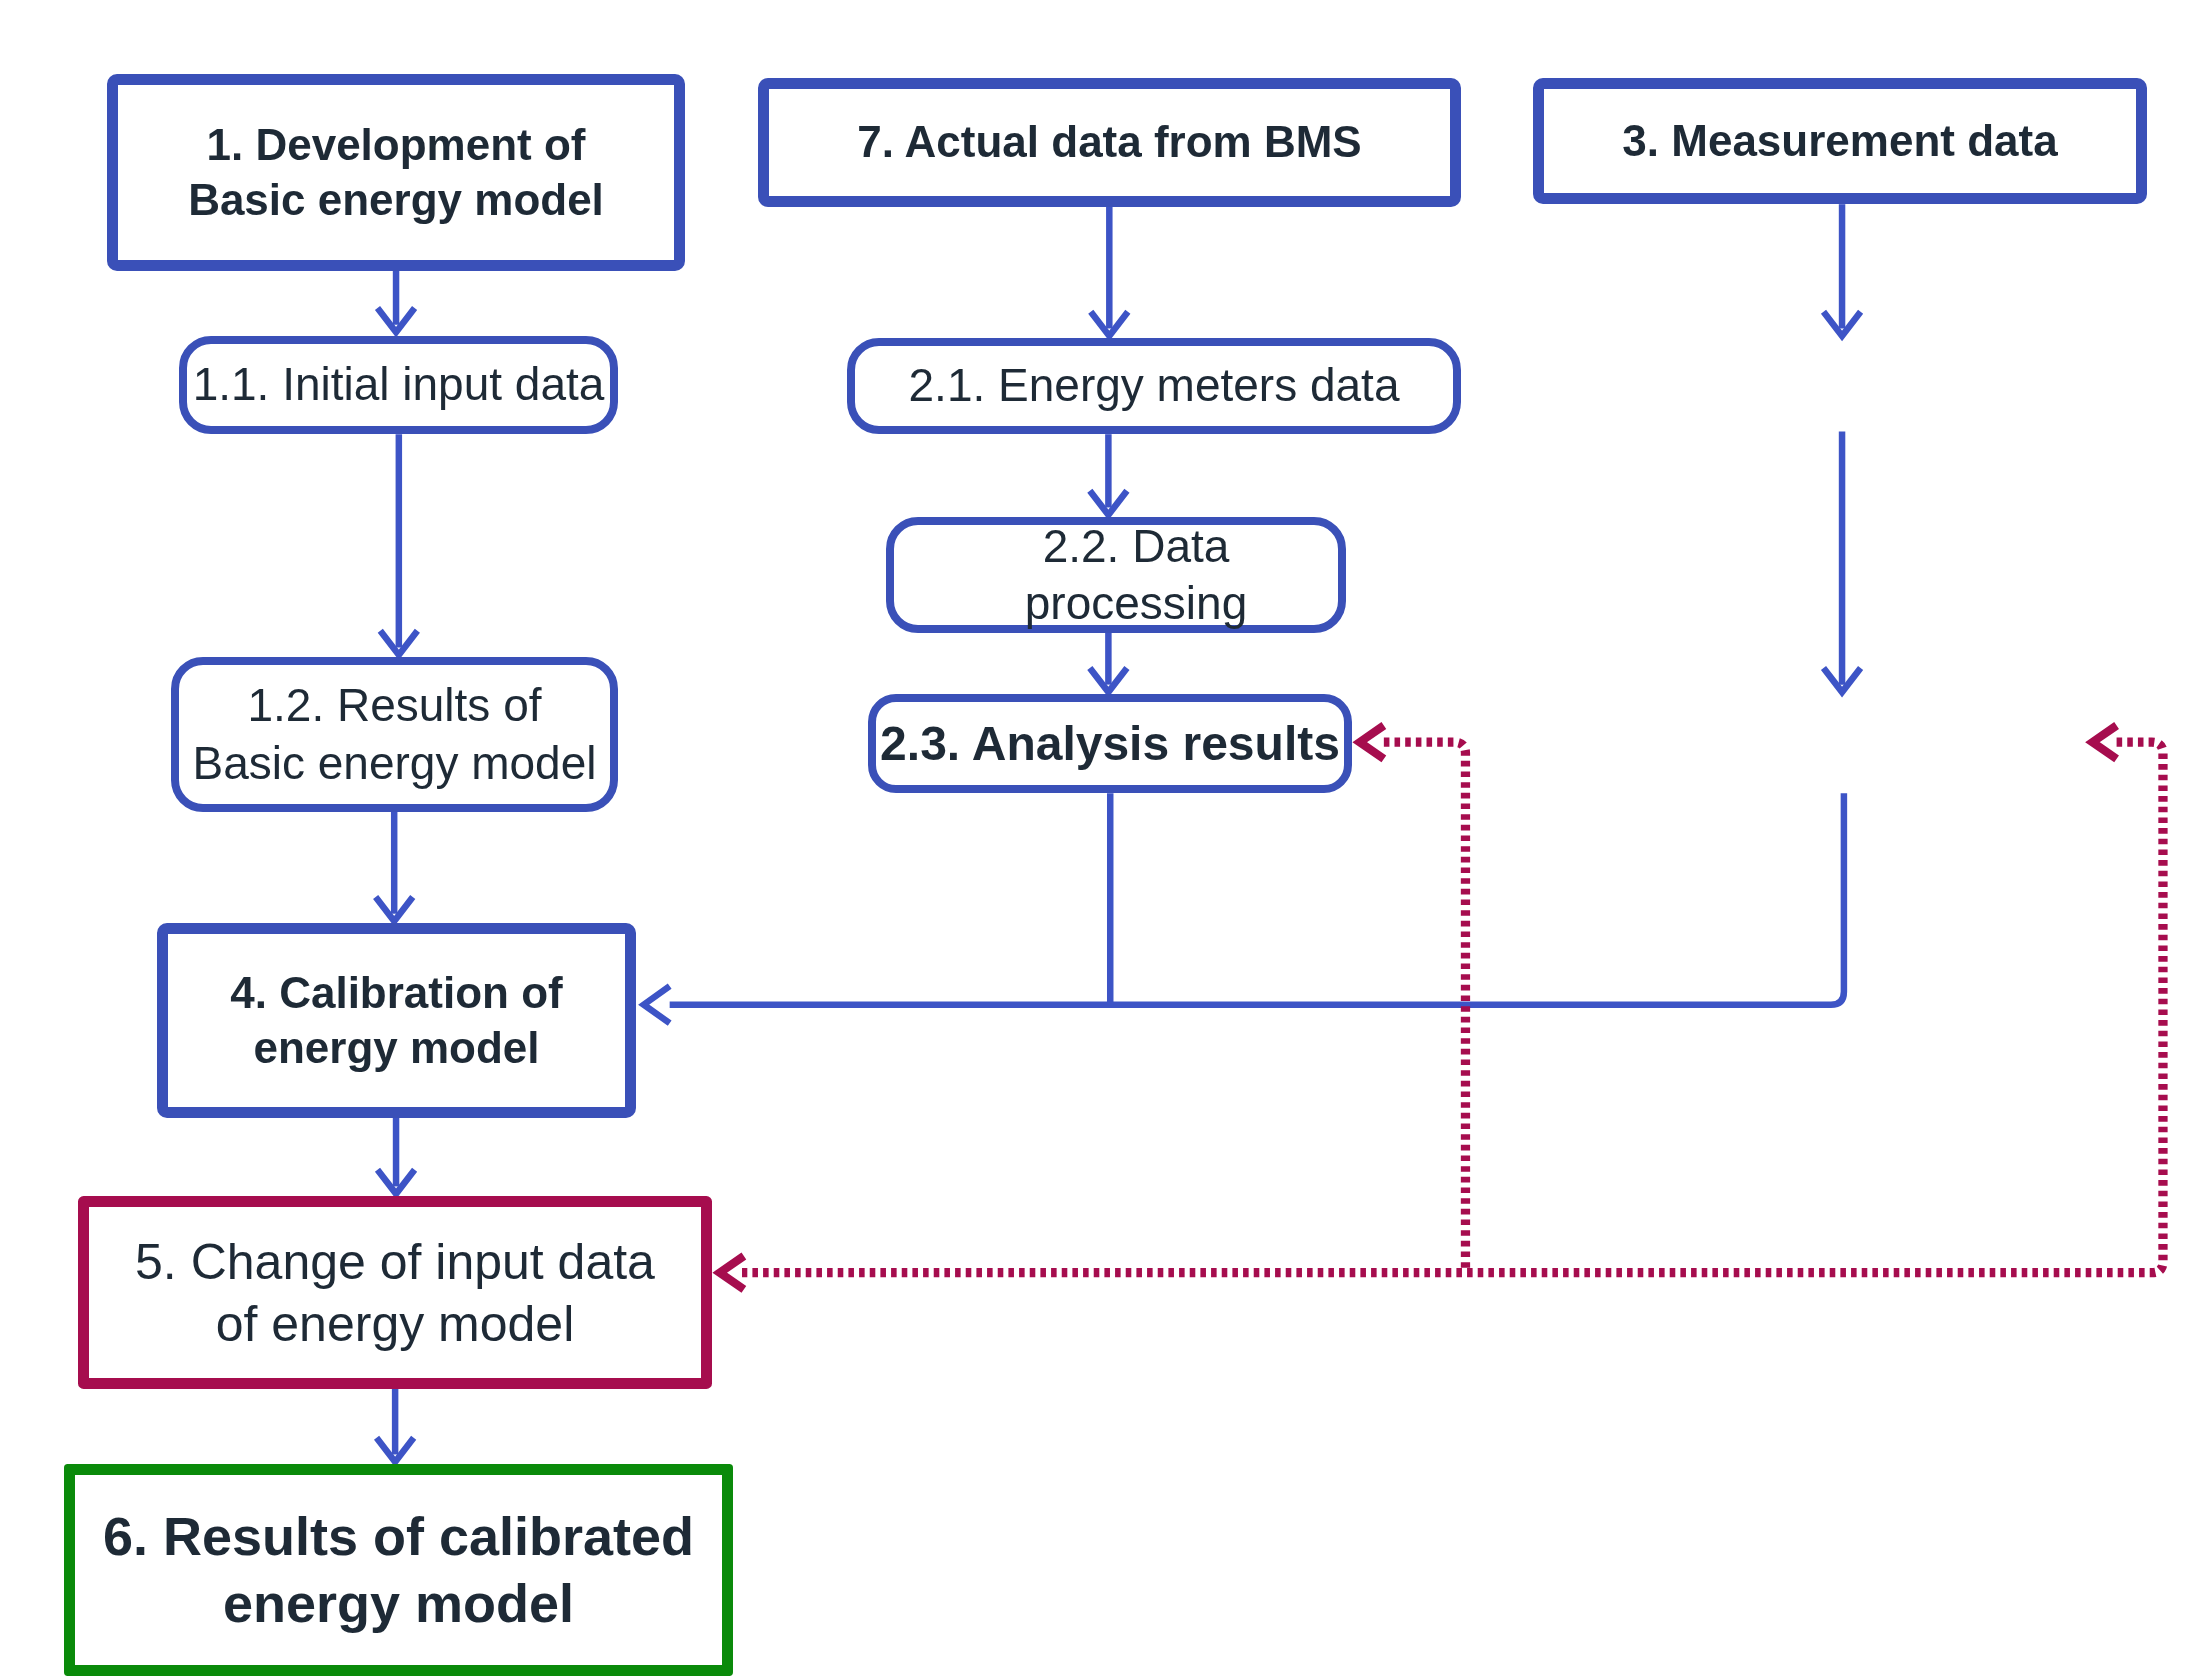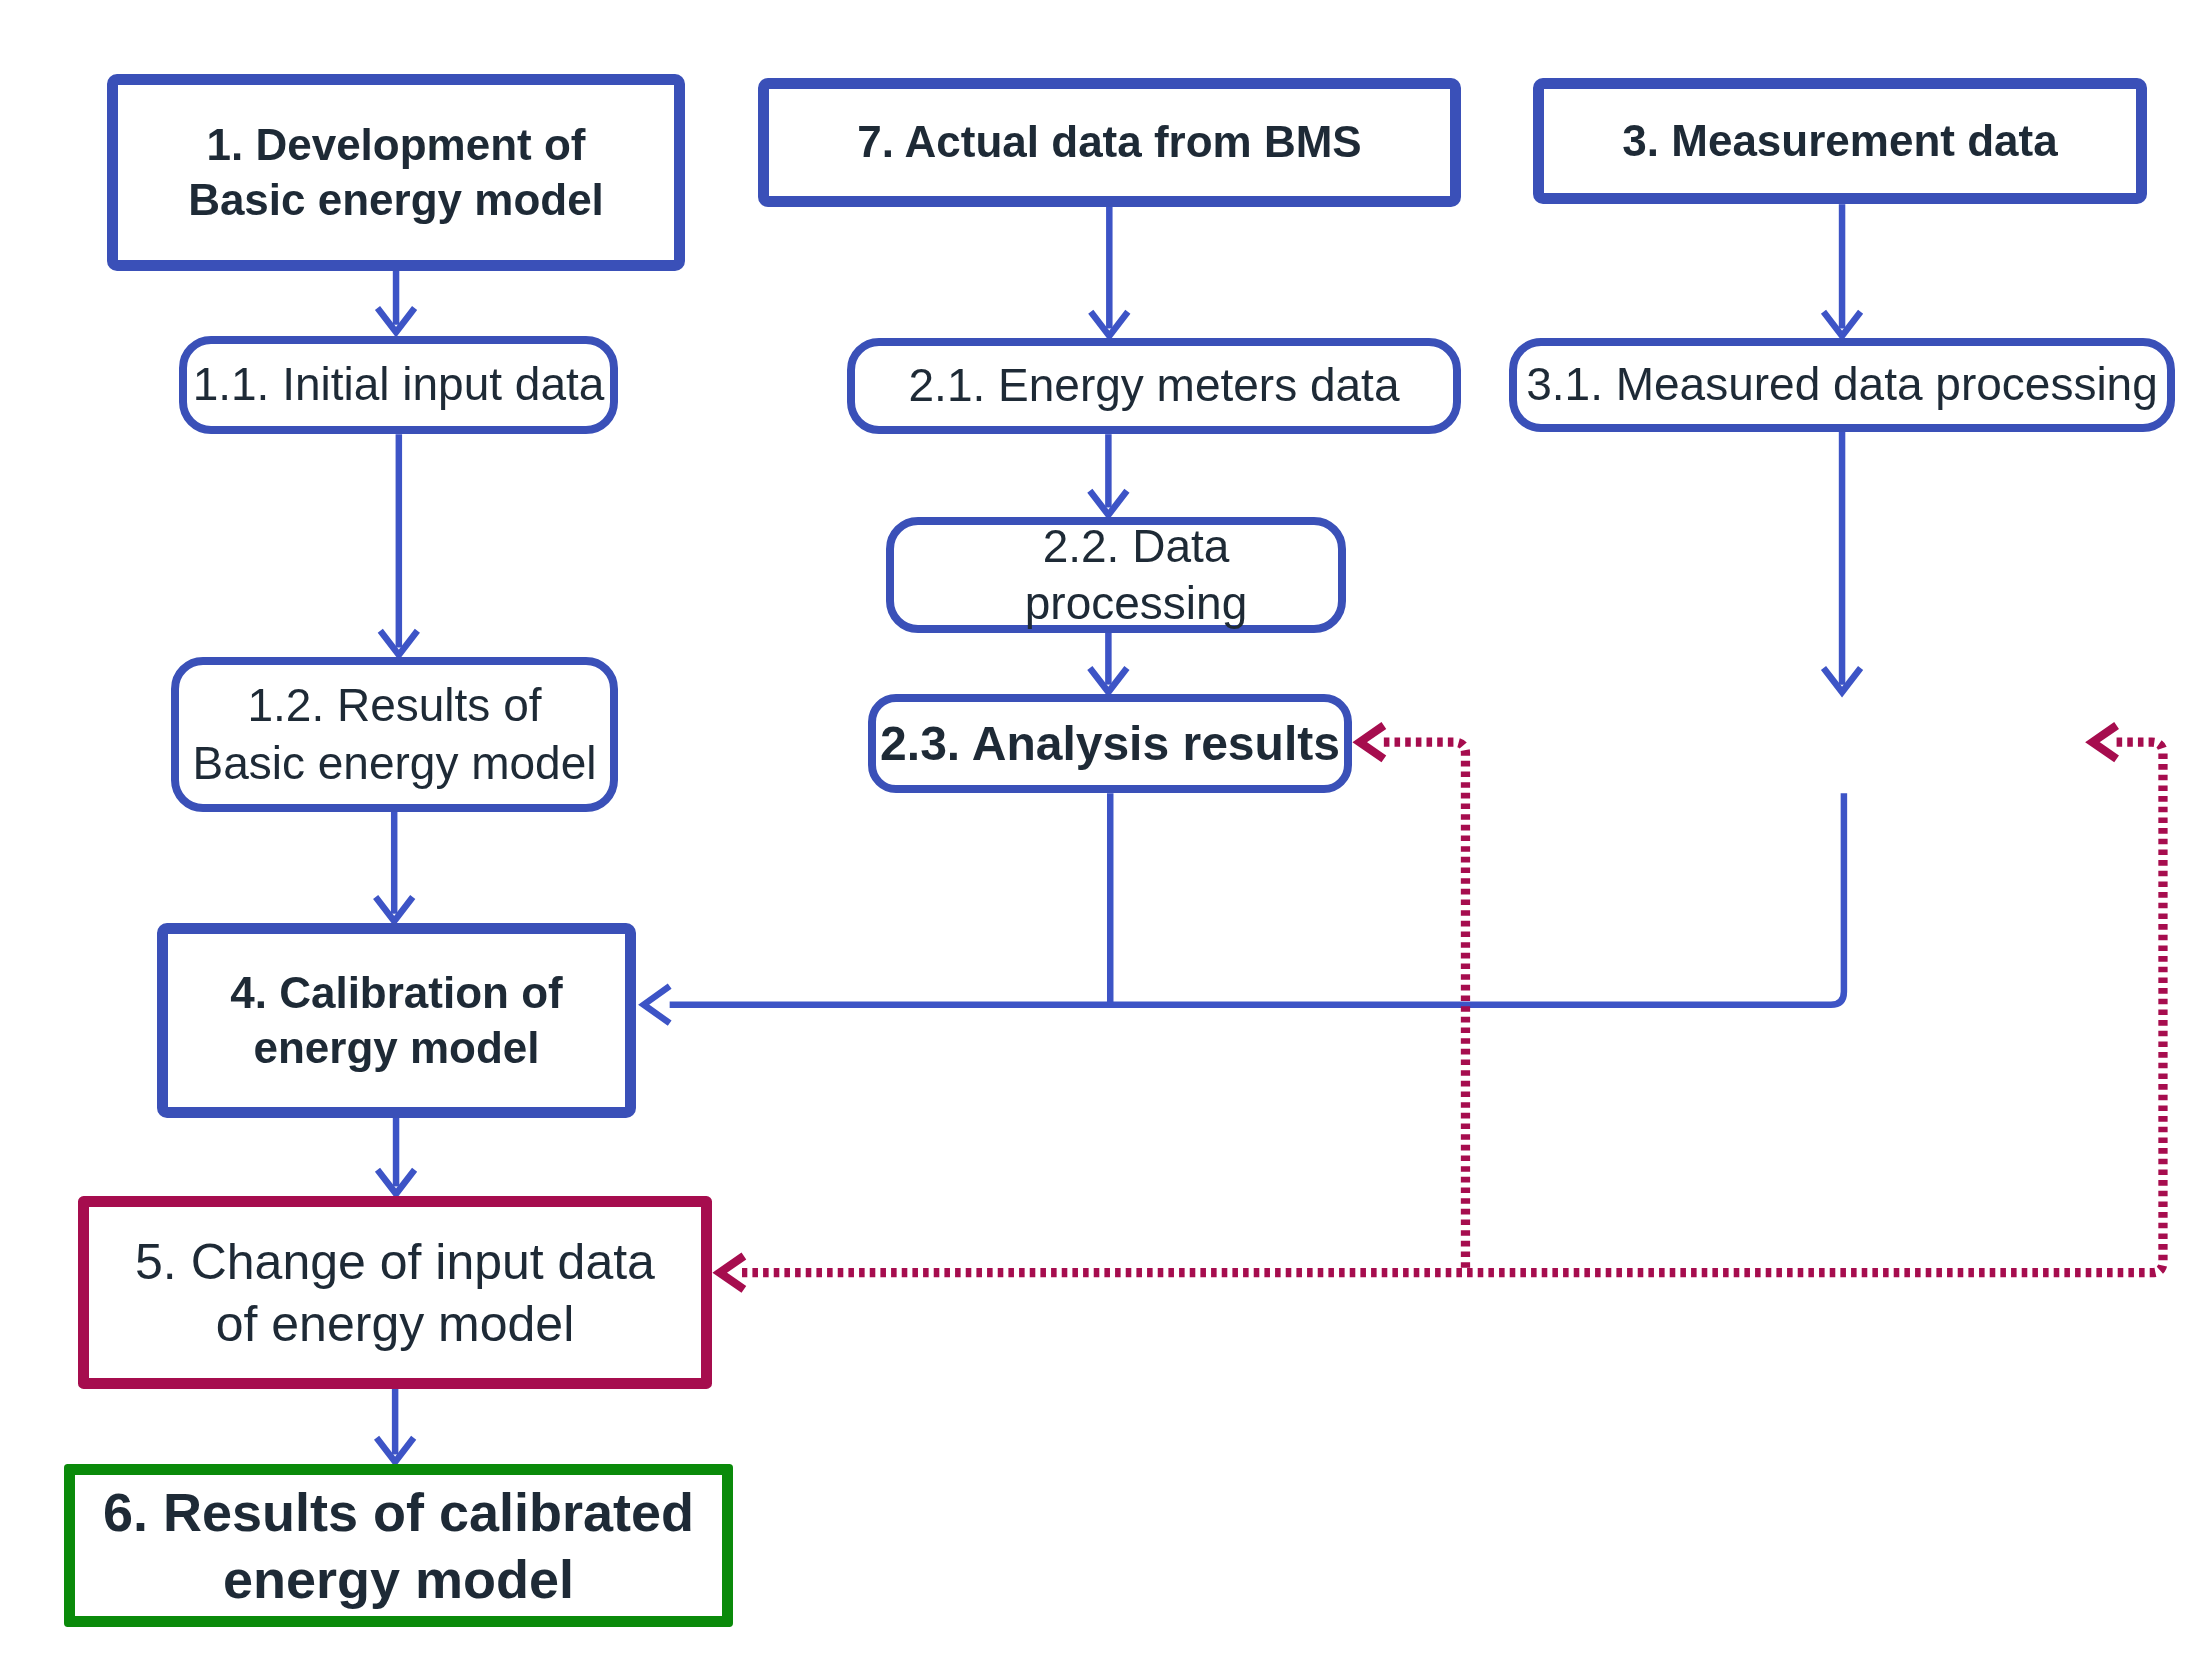--- a/index.html
+++ b/index.html
@@ -34,21 +34,21 @@
   .blue-round-bold{border:8.3px solid var(--box-border-blue);border-radius:28px;font-size:48px;font-weight:bold;}
   .crimson-big{border:11px solid var(--feedback-crimson);border-radius:5.6px;font-size:50px;font-weight:normal;}
   .green-big{border:11px solid var(--result-green);border-radius:3.7px;font-size:54px;font-weight:bold;}
 
   
   #n1  {left:107px; top:74px;  width:578px; height:197px;}
   #n11 {left:179px; top:336px; width:439px; height:98px;}
   #n12 {left:171px; top:657px; width:447px; height:155px;}
   #n4  {left:157px; top:923px; width:479px; height:195px;}
   #n5  {left:78px;  top:1196px;width:634px; height:193px;}
-  #n6  {left:64px;  top:1464px;width:669px; height:163px;}
+  #n6  {left:64px;  top:1464px;width:669px; height:212px;}
   #n2  {left:758px; top:78px;  width:703px; height:129px;}
   #n21 {left:847px; top:338px; width:614px; height:96px;}
   #n22 {left:886px; top:517px; width:460px; height:116px;padding-left:40px;}
   #n23 {left:868px; top:694px; width:484px; height:99px;}
   #n3  {left:1533px;top:78px;  width:614px; height:126px;}
   #n31 {left:1509px;top:338px; width:666px; height:94px;}
   #n32 {left:1603px;top:694px; width:483px; height:99px;}
 
   svg.connectors{position:absolute;left:0;top:0;width:2201px;height:1680px;pointer-events:none;}
   .edge-blue{stroke:var(--connector-blue);stroke-width:7;fill:none;}
@@ -124,23 +124,20 @@
   </div>
 
   <div class="node blue-round-bold" id="n23">
     <span>2.3. Analysis results</span>
   </div>
 
   <div class="node blue-big" id="n3">
     <span>3. Measurement data</span>
   </div>
 
-  <div class="node blue-round" id="n31">
-    <span>3.1. Measured data processing</span>
-  </div>
 
 
   <div class="node blue-big" id="n4">
     <span>4. Calibration of</span>
     <span>energy model</span>
   </div>
 
   <div class="node crimson-big" id="n5">
     <span>5. Change of input data</span>
     <span>of energy model</span>

